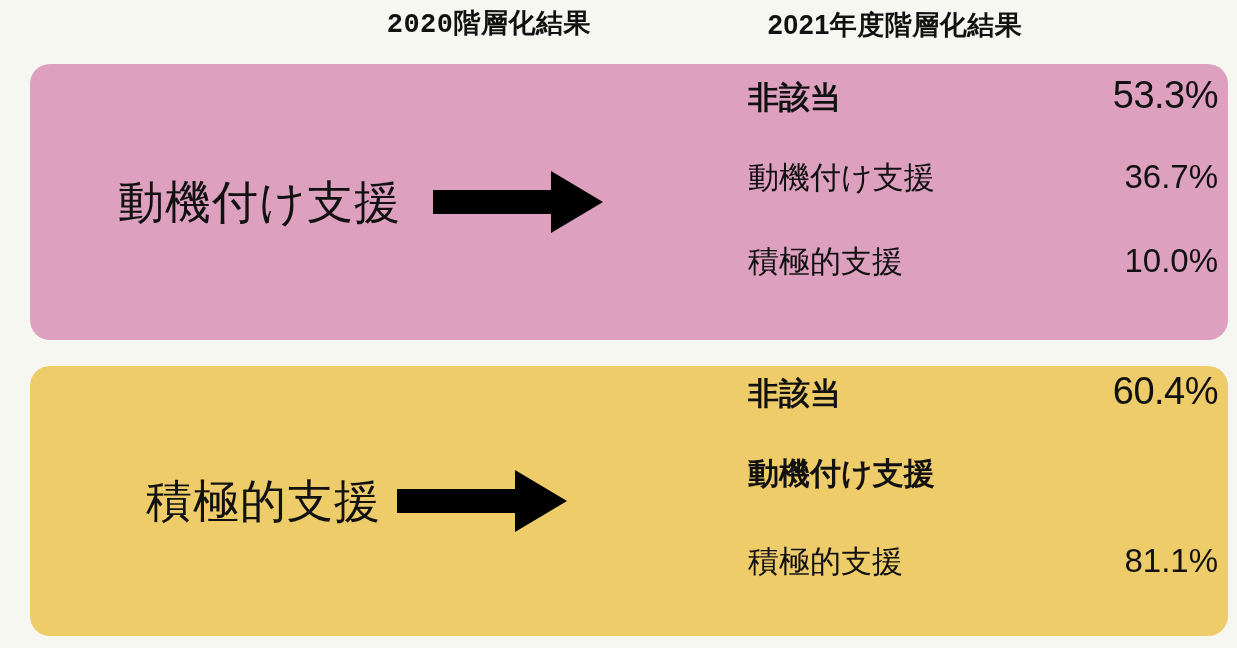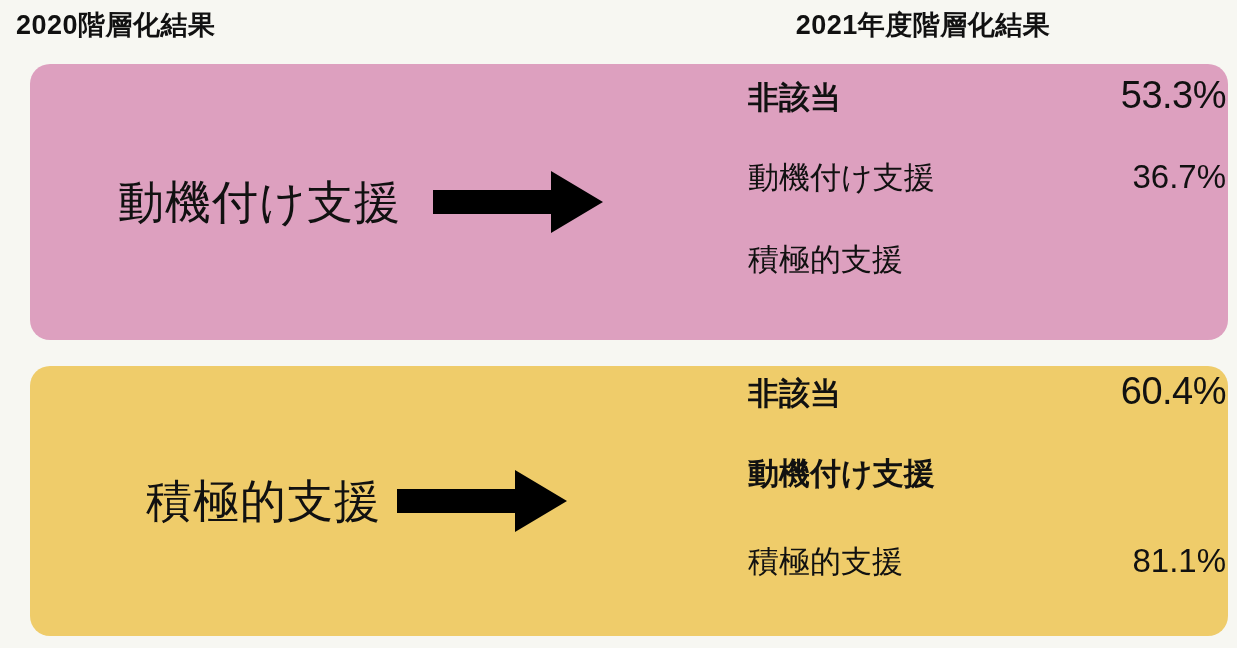--- a/index.html
+++ b/index.html
@@ -25,22 +25,22 @@
   .col-header {
     position: absolute;
     top: 6px;
     font-size: 27px;
     font-weight: bold;
     letter-spacing: 0.5px;
     line-height: 38px;
     color: #111111;
     white-space: nowrap;
   }
-  .col-header.left  { left: 16px;   width: 590px; text-align: left; }
-  .col-header.right { left: 728px; width: 390px; text-align: center; }
+  .col-header.left  { left: 1px;   width: 590px; text-align: right; font-family: Liberation Mono, monospace; }
+  .col-header.right { left: 700px; width: 390px; text-align: center; }
 
   
   .panel {
     position: absolute;
     left: 30px;
     width: 1198px;
     border-radius: 20px;
     box-sizing: border-box;
   }
   .panel-pink   { top: 64px;  height: 276px; background: #dda0bf; }
@@ -83,21 +83,20 @@
     top: 0;
     bottom: 0;
     display: flex;
     flex-direction: column;
     justify-content: center;
   }
   .row {
     display: flex;
     align-items: baseline;
     height: 84px;
-    gap: 8px;
   }
   .panel-yellow .row { height: 86px; }
 
   .row-label {
     width: 300px;
     margin-left: 30px;
     font-size: 31px;
     line-height: 1;
     white-space: nowrap;
     color: #111111;
@@ -139,20 +138,21 @@
       <div class="row bold">
         <span class="row-label">非該当</span>
         <span class="row-value">53.3%</span>
       </div>
       <div class="row">
         <span class="row-label">動機付け支援</span>
         <span class="row-value">36.7%</span>
       </div>
       <div class="row">
         <span class="row-label">積極的支援</span>
+        <span class="row-value">10.0%</span>
       </div>
     </div>
 
   </div>
 
   <div class="panel panel-yellow">
 
     <div class="panel-left">
       <div class="source-label">積極的支援</div>
 

